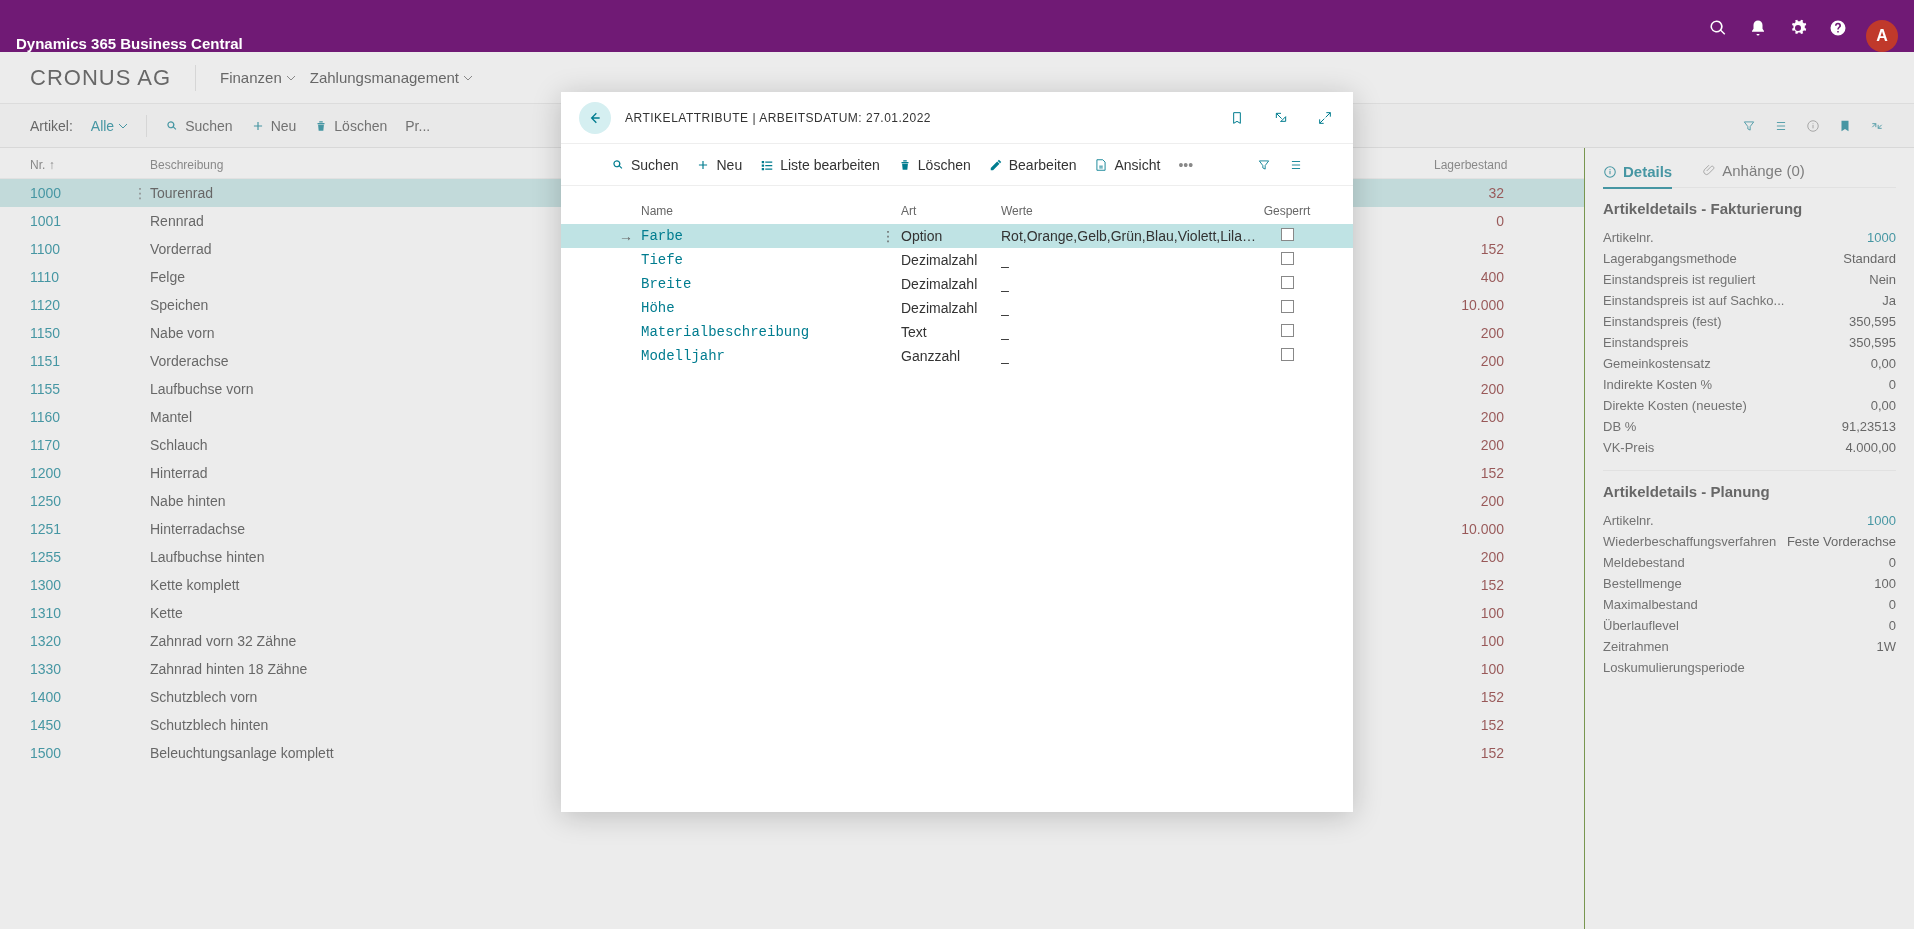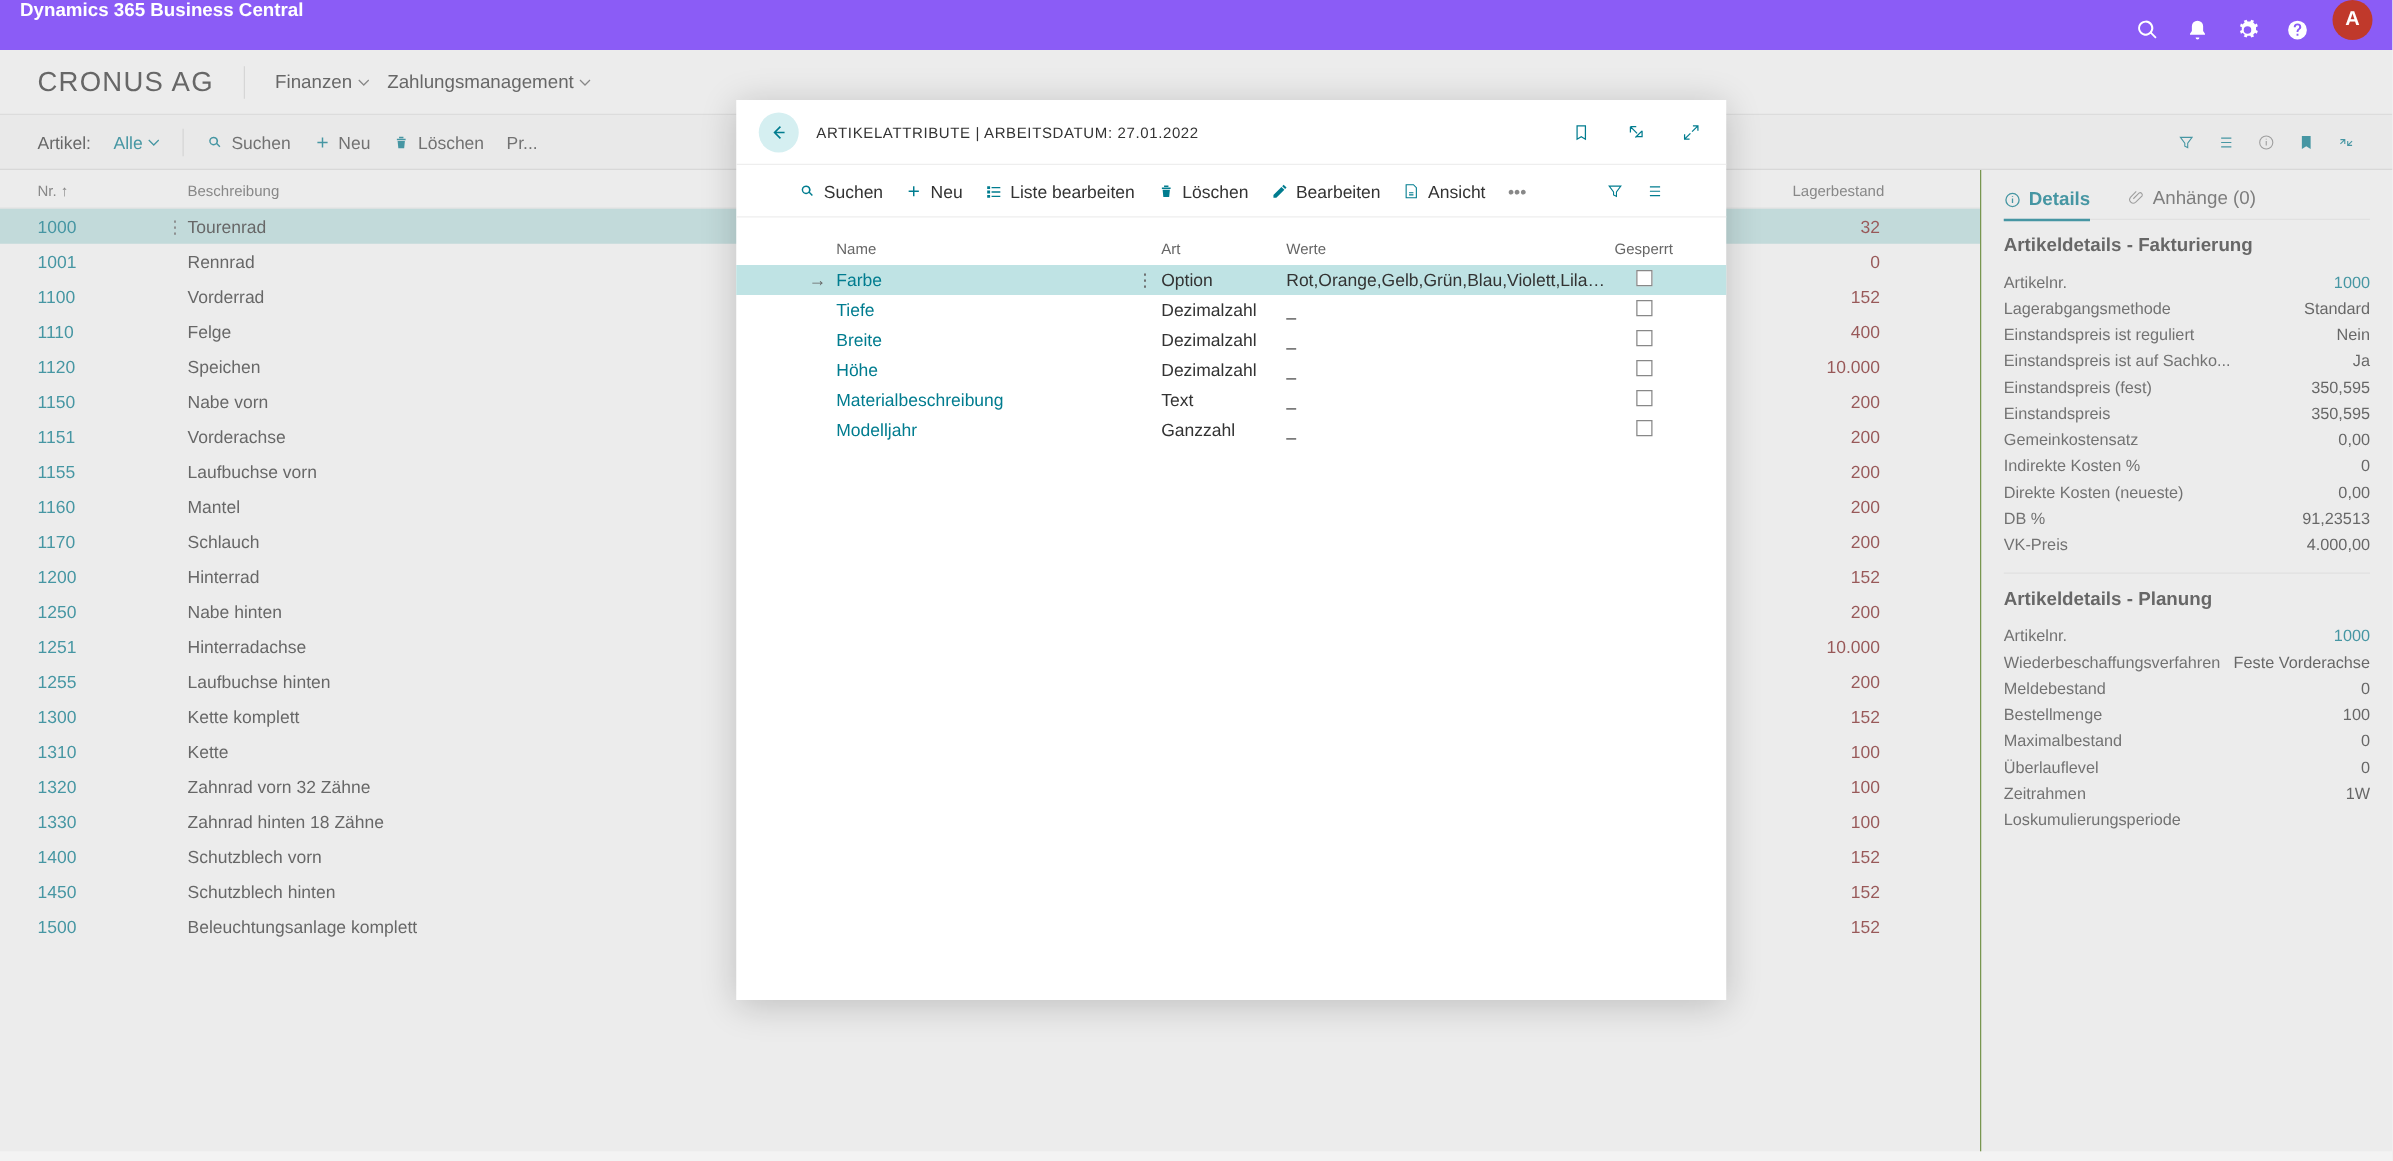--- a/index.html
+++ b/index.html
@@ -1,19 +1,19 @@
 <!DOCTYPE html>
 <html><head>
 <meta charset="utf-8">
 <style>
 * { box-sizing: border-box; margin: 0; padding: 0; font-family: "Segoe UI", -apple-system, sans-serif; }
 body { background: #f3f3f3; overflow: hidden; width: 1914px; height: 929px; position: relative; }
 
 
-.topbar { height: 40px; background: #8b5cf6; color: #fff; display: flex; align-items: flex-start; padding: 0 16px; }
+.topbar { height: 52px; background: #701a75; color: #fff; display: flex; align-items: flex-end; padding: 0 16px; }
 .topbar .title { font-size: 15px; font-weight: 600; }
 .topbar .spacer { flex: 1; }
 .topbar .icon-btn { width: 40px; height: 48px; display: flex; align-items: center; justify-content: center; cursor: pointer; }
 .topbar svg { fill: #fff; width: 18px; height: 18px; }
 .avatar { width: 32px; height: 32px; border-radius: 50%; background: #c0392b; color: #fff; display: flex; align-items: center; justify-content: center; font-weight: 600; margin-left: 8px; }
 
 
 .workspace { position: relative; height: calc(929px - 48px); border-radius: 28px; }
 .dim-overlay { position: absolute; inset: 0; background: rgba(200,200,200,0.35); pointer-events: none; z-index: 5; }
 
@@ -49,38 +49,38 @@
 
 .fb-tabs { display: flex; gap: 30px; border-bottom: 1px solid #eee; padding-bottom: 8px; margin-bottom: 12px; }
 .fb-tab { font-size: 15px; color: #555; display: flex; align-items: center; gap: 6px; }
 .fb-tab.active { color: #007c8f; font-weight: 600; border-bottom: 2px solid #007c8f; padding-bottom: 6px; margin-bottom: -10px; }
 .fb-section-title { font-size: 15px; font-weight: 600; color: #333; margin: 10px 0; }
 .fb-kv { display: flex; justify-content: space-between; font-size: 13px; padding: 3px 0; color: #444; }
 .fb-kv .v { color: #333; } .fb-kv .v.link { color: #007c8f; }
 .fb-hr { border: none; border-top: 1px solid #eee; margin: 12px 0; }
 
 
-.modal { position: absolute; top: 40px; left: 50%; transform: translateX(-50%); width: 792px; height: 720px; background: #fff; box-shadow: 0 4px 28px rgba(0,0,0,0.2); z-index: 10; display: flex; flex-direction: column; margin-left: 28px; }
+.modal { position: absolute; top: 40px; left: 50%; transform: translateX(-50%); width: 792px; height: 720px; background: #fff; box-shadow: 0 4px 28px rgba(0,0,0,0.2); z-index: 10; display: flex; flex-direction: column; }
 .modal-head { height: 52px; display: flex; align-items: center; padding: 0 18px; border-bottom: 1px solid #eee; gap: 14px; }
 .back-btn { width: 32px; height: 32px; border-radius: 50%; background: #d5eff1; display: flex; align-items: center; justify-content: center; }
 .modal-title { font-size: 12px; letter-spacing: 0.5px; color: #333; text-transform: uppercase; flex: 1; font-weight: 500;}
 .modal-head .hicon { width: 20px; height: 20px; display: flex; align-items: center; justify-content: center; margin-left: 10px; }
 .modal-head .hicon svg { width: 16px; height: 16px; fill: none; stroke: #007c8f; stroke-width: 1.5; }
 
 .modal-toolbar { height: 42px; border-bottom: 1px solid #eee; display: flex; align-items: center; padding: 0 50px 0 50px; gap: 18px; font-size: 14px; }
 .modal-toolbar .mtb-btn { display:flex; align-items:center; gap:6px; color:#333; }
 .modal-toolbar .mtb-btn svg { width:14px; height:14px; fill:#007c8f; }
 .modal-toolbar .flex1 { flex:1; }
 
 .modal-grid-head { display:flex; padding: 18px 36px 6px 80px; font-size:12px; color:#666; }
 .modal-grid-head .m-name{width:260px;} .modal-grid-head .m-type{width:100px;} .modal-grid-head .m-val{flex:1;} .modal-grid-head .m-lock{width:60px; text-align:center;}
 .modal-row { display:flex; align-items:center; padding:3px 36px 3px 50px; font-size:14px; height:24px; }
 .modal-row .arrow{width:30px; text-align:center; color:#666; visibility:hidden;}
 .modal-row.sel .arrow{visibility:visible;}
-.modal-row .m-name{width:260px; color:#007c8f;} .modal-row .m-type{width:100px; color:#333;} .modal-row .m-val{flex:1; color:#333; white-space:nowrap; overflow:hidden; text-overflow:ellipsis;} .modal-row .m-lock{width:60px; text-align:center;}
+.modal-row .m-name{width:260px; color:#007c8f;font-family:Liberation Mono, monospace;} .modal-row .m-type{width:100px; color:#333;} .modal-row .m-val{flex:1; color:#333; white-space:nowrap; overflow:hidden; text-overflow:ellipsis;} .modal-row .m-lock{width:60px; text-align:center;}
 .modal-row .check { width:13px; height:13px; border:1px solid #888; display:inline-block; background:#fff; }
 .modal-row.sel { background:#bfe3e4; }
 .modal-row .row-menu{width:20px;color:#666;visibility:hidden;margin-left:-20px;}
 .modal-row.sel .row-menu{visibility:visible;}
 
 .chev { width:10px; height:10px; }
 .icon-sm svg { width:14px; height:14px; }
 </style>
 </head>
 <body>

